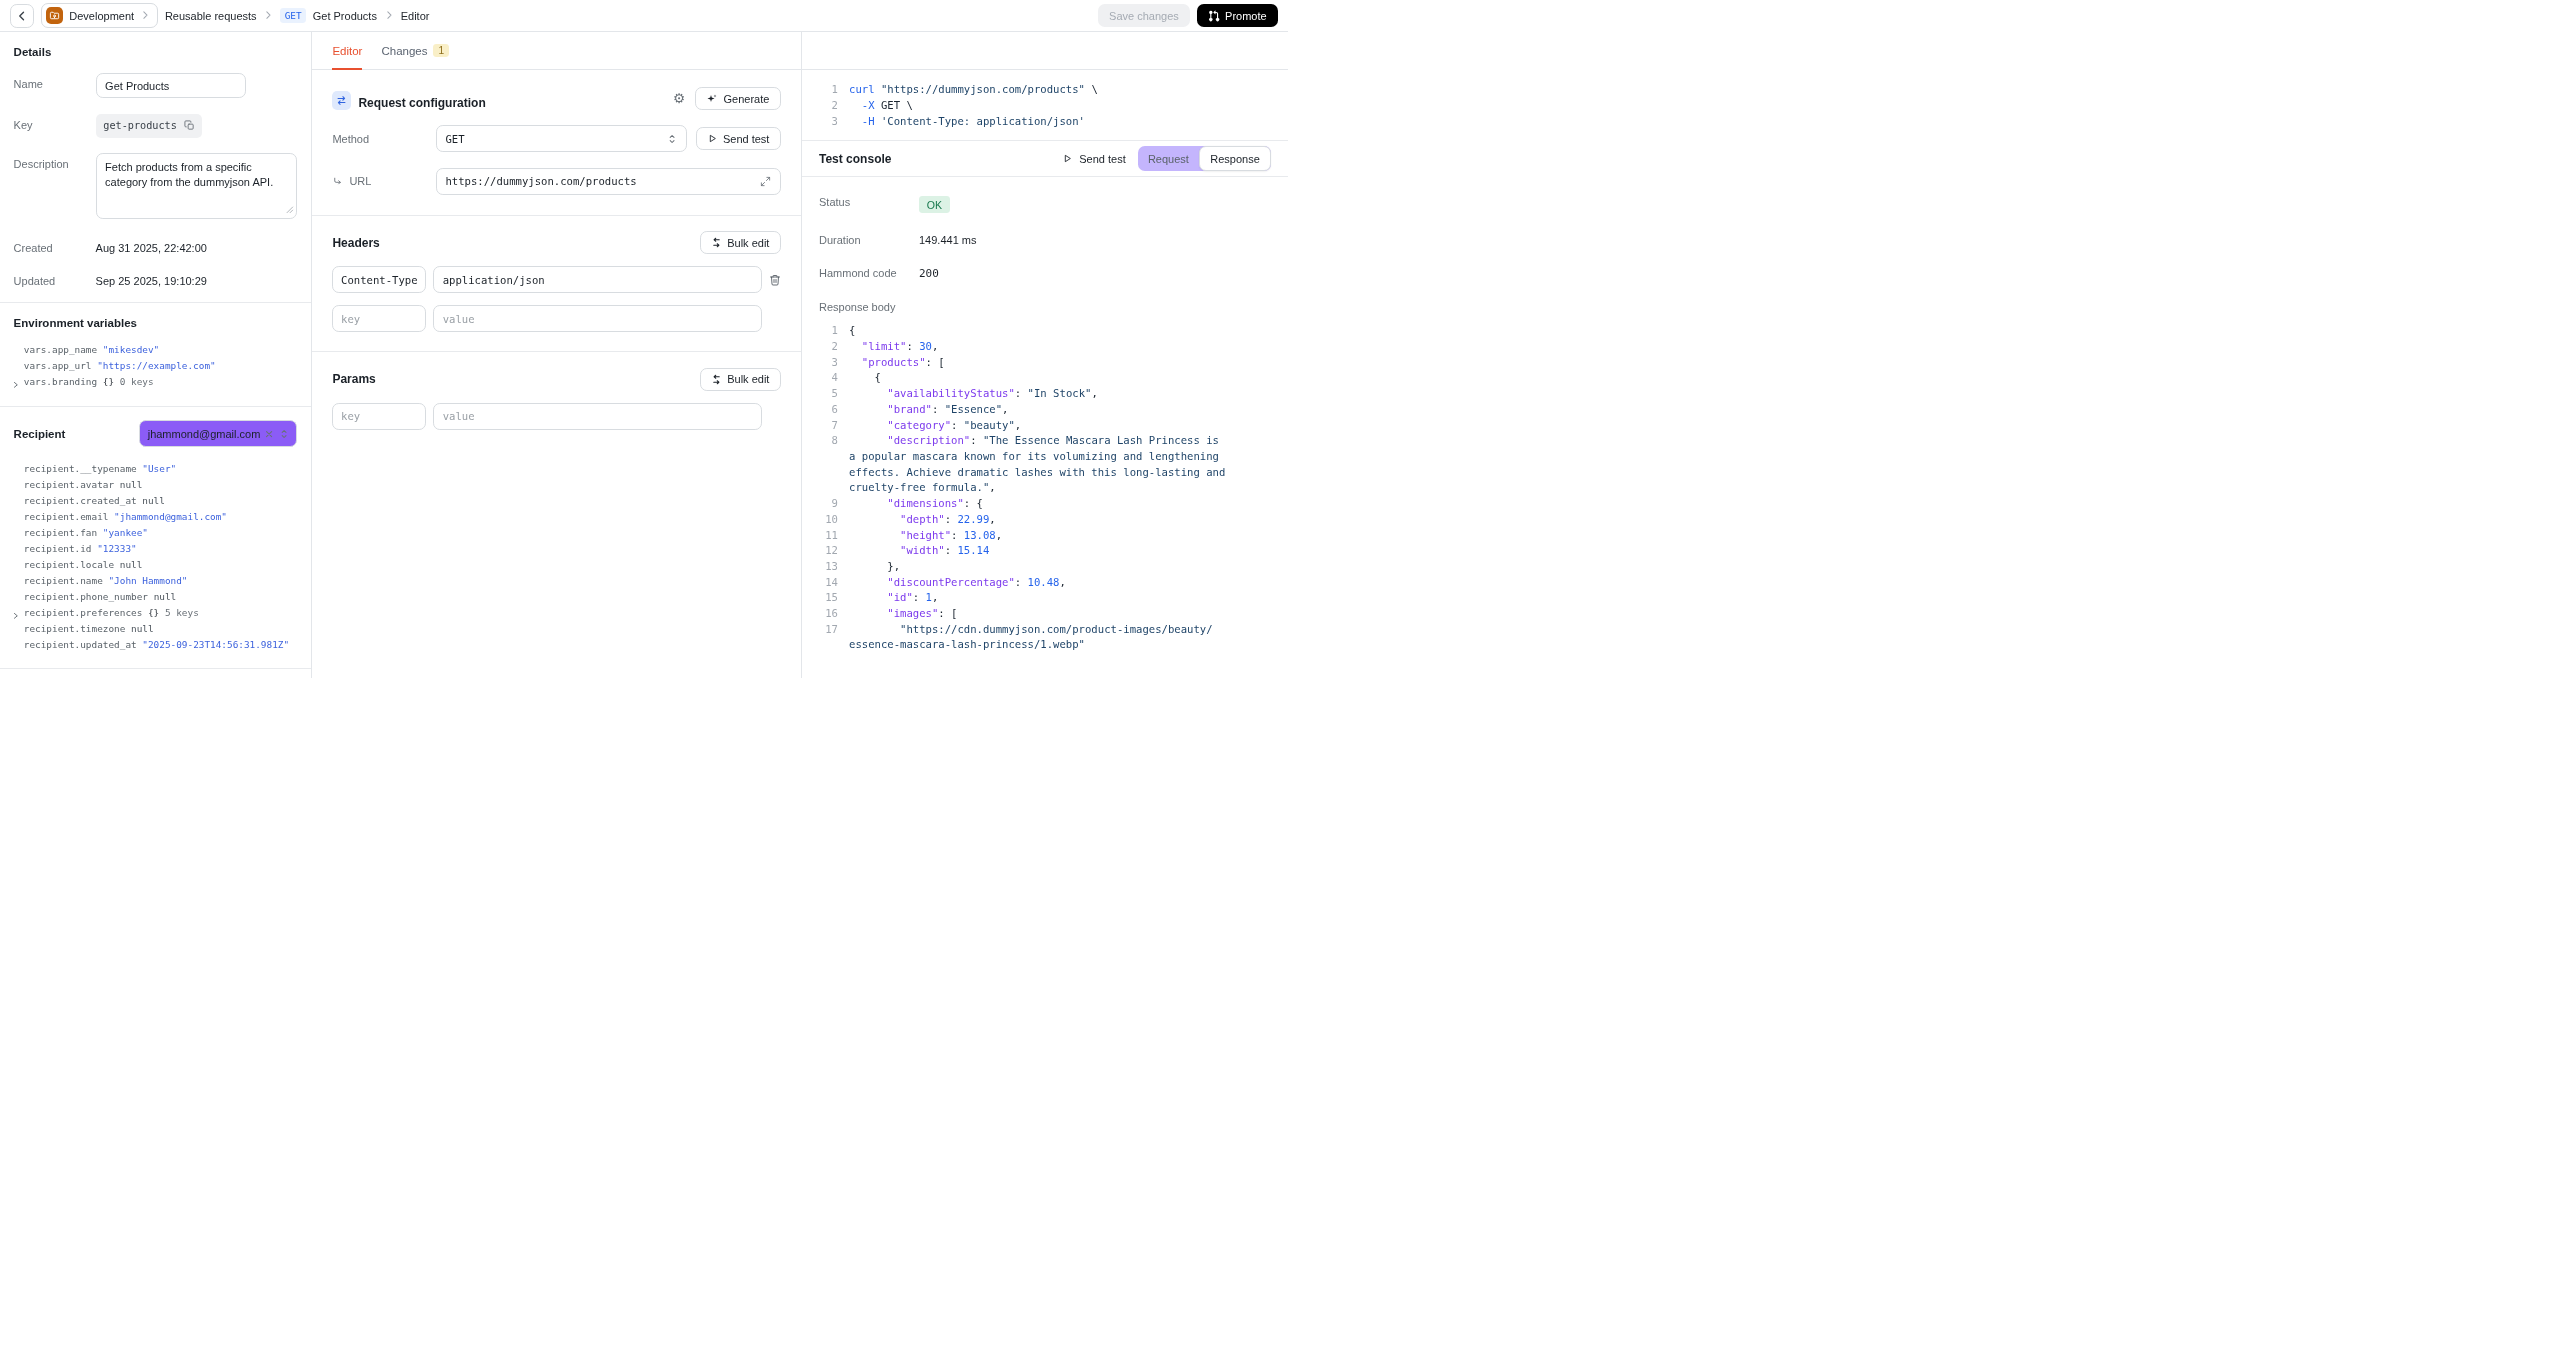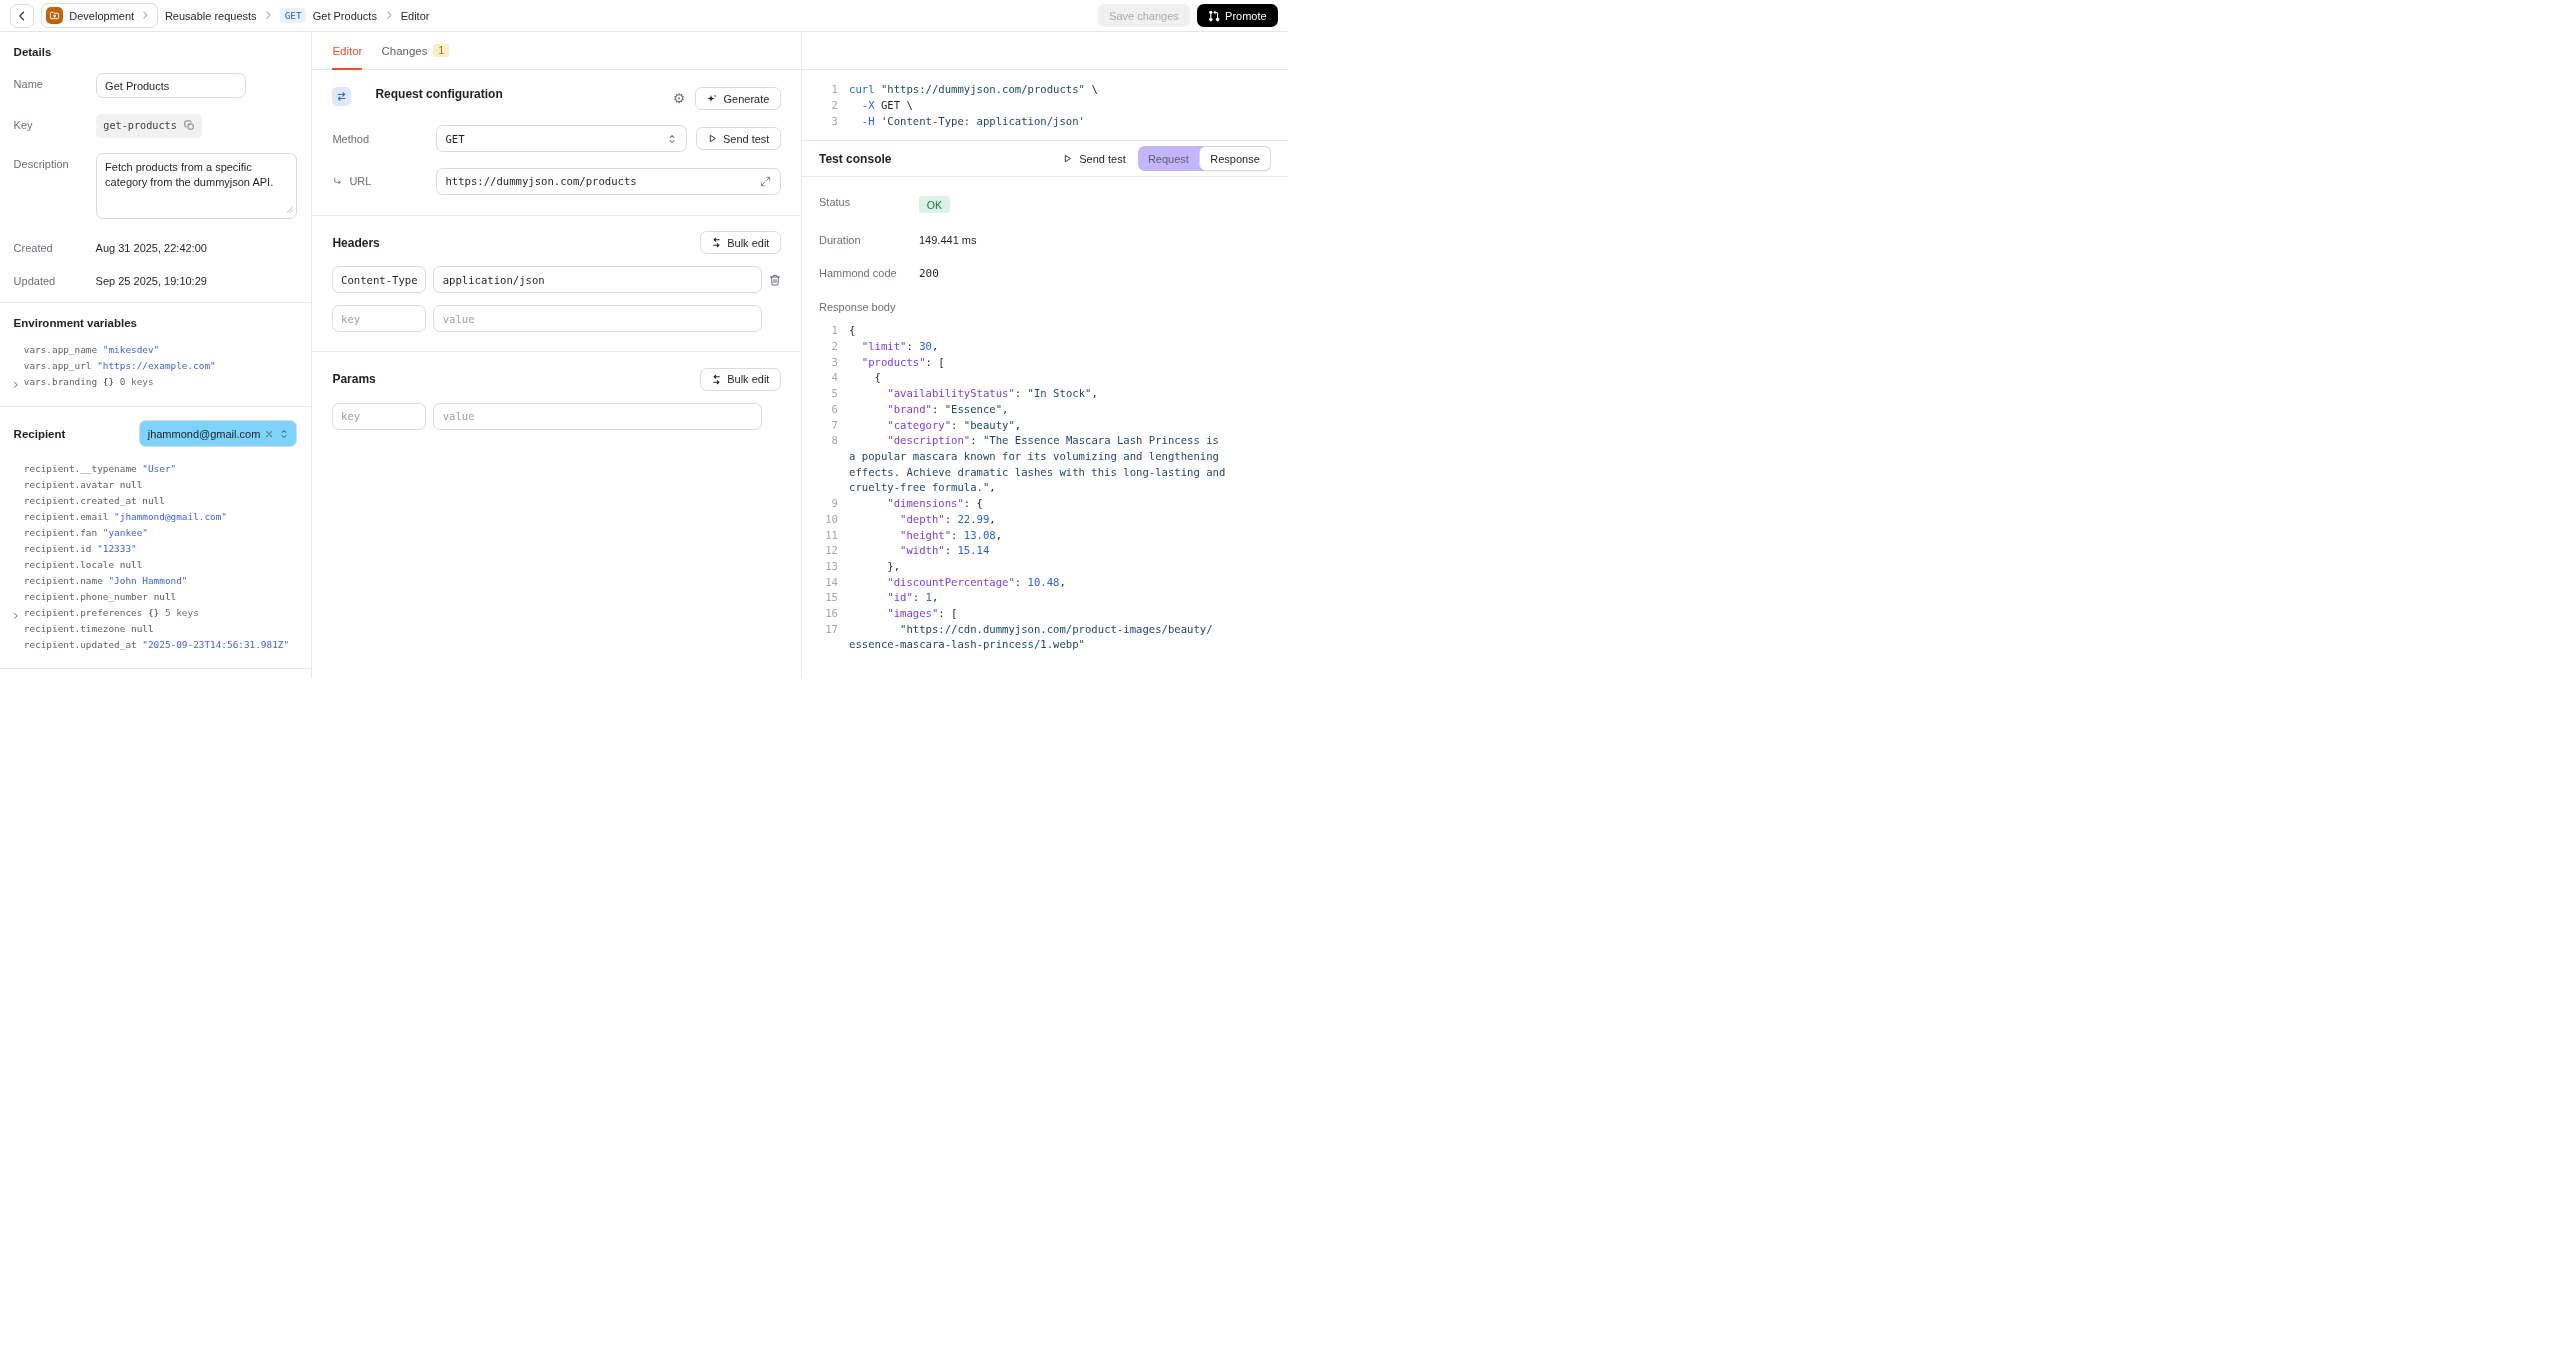--- a/index.html
+++ b/index.html
@@ -42,31 +42,31 @@
   .grip { position:absolute; right:3.4px; bottom:5.1px; color:#9AA0A6; }
   .meta-val { font-size:11px; color:#1B2128; padding-top:5.1px; }
   .props { margin-top:13.6px; }
   .prop-row { position:relative; padding-left:10.2px; font-family:"DejaVu Sans Mono", monospace; font-size:9.4px; line-height:16px; white-space:nowrap; color:#5A6269; }
   .prop-chev { position:absolute; left:-1.7px; top:3.4px; color:#697077; cursor:pointer; }
   .val-str { color:#3E63DD; }
   .val-nul { color:#4C545C; }
   .val-obj { color:#30363D; }
   .prop-suffix { color:#697077; }
   .row-between { display:flex; align-items:center; justify-content:space-between; }
-  .select-box { height:27px; border:0.9px solid #D8DCE0; border-radius:6.8px; background:#7dd3fc; display:inline-flex; align-items:center; gap:4px; padding:0 7.7px; font-size:11px; color:#1B2128; cursor:pointer; }
+  .select-box { height:27px; border:0.9px solid #D8DCE0; border-radius:6.8px; background:#8b5cf6; display:inline-flex; align-items:center; gap:4px; padding:0 7.7px; font-size:11px; color:#1B2128; cursor:pointer; }
   .select-box .x-ic, .select-box .uf-ic { color:#697077; display:flex; }
 
   
   .tabbar { height:38px; flex:0 0 38px; border-bottom:0.9px solid #E3E6EA; display:flex; align-items:center; gap:19px; padding:0 20.4px; }
   .tab { font-size:11.5px; color:#5B6471; font-weight:500; height:100%; display:flex; align-items:center; gap:6px; position:relative; cursor:pointer; }
   .tab.active { color:#E8502F; }
   .tab.active:after { content:""; position:absolute; left:0; right:0; bottom:-0.9px; height:1.7px; background:#E8502F; }
   .count-badge { background:#F9EFC7; color:#8D6E1C; font-size:10.2px; border-radius:3.4px; padding:0.9px 5.1px; font-weight:500; }
   .rc-block { padding:17px 20.4px 20.4px 20.4px; }
-  .rc-header { display:flex; align-items:flex-start; gap:24px; }
+  .rc-header { display:flex; align-items:flex-end; gap:7px; }
   .rc-icon { width:19px; height:19px; border-radius:5.1px; background:#DFE9FC; color:#3064E0; display:flex; align-items:center; justify-content:center; }
   .rc-header h2 { font-size:12px; font-weight:700; color:#1B2128; flex:1; }
   .rc-actions { display:flex; align-items:center; gap:10.2px; }
   .gear { color:#697077; font-family:"DejaVu Sans", sans-serif; font-size:13.6px; line-height:1; cursor:pointer; }
   .form-row { display:flex; align-items:center; margin-top:15.3px; gap:8.5px; }
   .form-row > label { width:95px; flex:0 0 95px; font-size:11px; color:#697077; display:flex; align-items:center; gap:6px; }
   .fsel { flex:1; height:27px; border:0.9px solid #D8DCE0; border-radius:6.8px; display:flex; align-items:center; padding:0 8.5px; gap:6.8px; font-size:10.6px; cursor:pointer; background:#fff; }
   .fsel .grow { flex:1; }
   .fsel .ic { color:#697077; display:flex; }
   .hsep { border-top:0.9px solid #E8EAED; }

